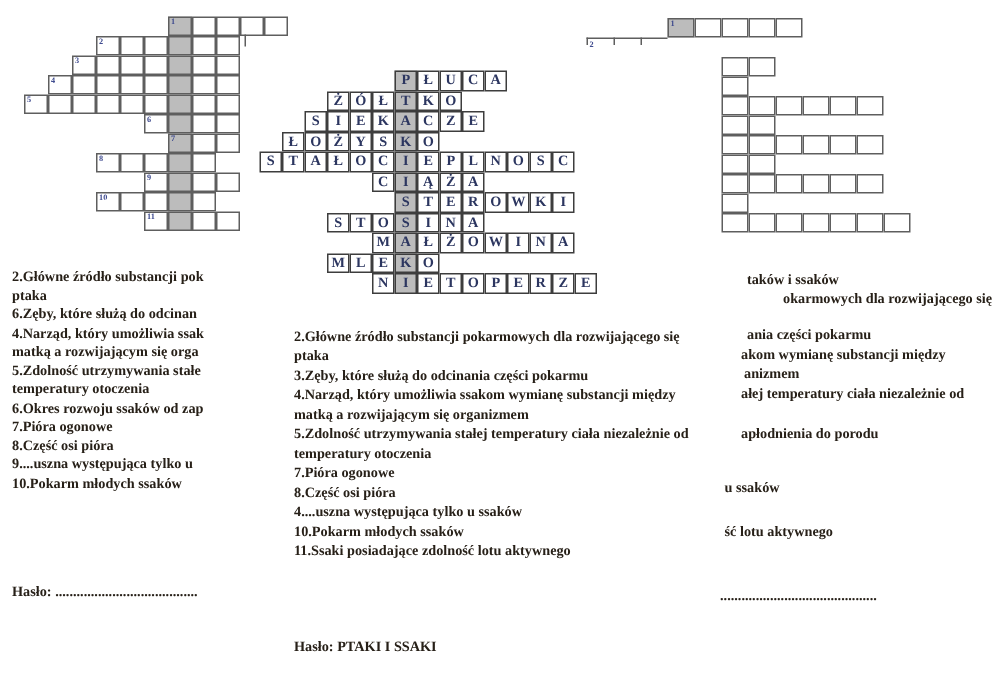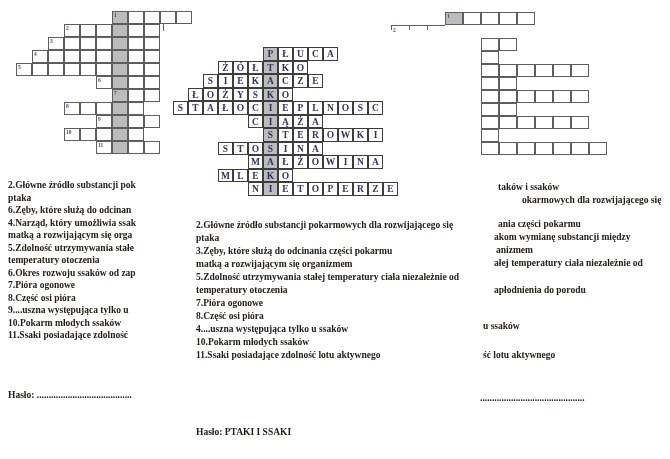--- a/index.html
+++ b/index.html
@@ -428,28 +428,28 @@
       <div class="clue-line">6.Zęby, które służą do odcinan</div>
       <div class="clue-line">4.Narząd, który umożliwia ssak</div>
       <div class="clue-line">matką a rozwijającym się orga</div>
       <div class="clue-line">5.Zdolność utrzymywania stałe</div>
       <div class="clue-line">temperatury otoczenia</div>
       <div class="clue-line">6.Okres rozwoju ssaków od zap</div>
       <div class="clue-line">7.Pióra ogonowe</div>
       <div class="clue-line">8.Część osi pióra</div>
       <div class="clue-line">9....uszna występująca tylko u</div>
       <div class="clue-line">10.Pokarm młodych ssaków</div>
-      <div class="clue-line">11.Ssaki posiadające zdolność</div>
     </div>
   <div class="haslo haslo-left">Hasło: ........................................</div>
 
   <div class="clues clues-mid">
       <div class="clue-line">2.Główne źródło substancji pokarmowych dla rozwijającego się</div>
       <div class="clue-line">ptaka</div>
       <div class="clue-line">3.Zęby, które służą do odcinania części pokarmu</div>
+      <div class="clue-line">4.Narząd, który umożliwia ssakom wymianę substancji między</div>
       <div class="clue-line">matką a rozwijającym się organizmem</div>
       <div class="clue-line">5.Zdolność utrzymywania stałej temperatury ciała niezależnie od</div>
       <div class="clue-line">temperatury otoczenia</div>
       <div class="clue-line">7.Pióra ogonowe</div>
       <div class="clue-line">8.Część osi pióra</div>
       <div class="clue-line">4....uszna występująca tylko u ssaków</div>
       <div class="clue-line">10.Pokarm młodych ssaków</div>
       <div class="clue-line">11.Ssaki posiadające zdolność lotu aktywnego</div>
     </div>
   <div class="haslo haslo-mid">Hasło: PTAKI I SSAKI</div>

